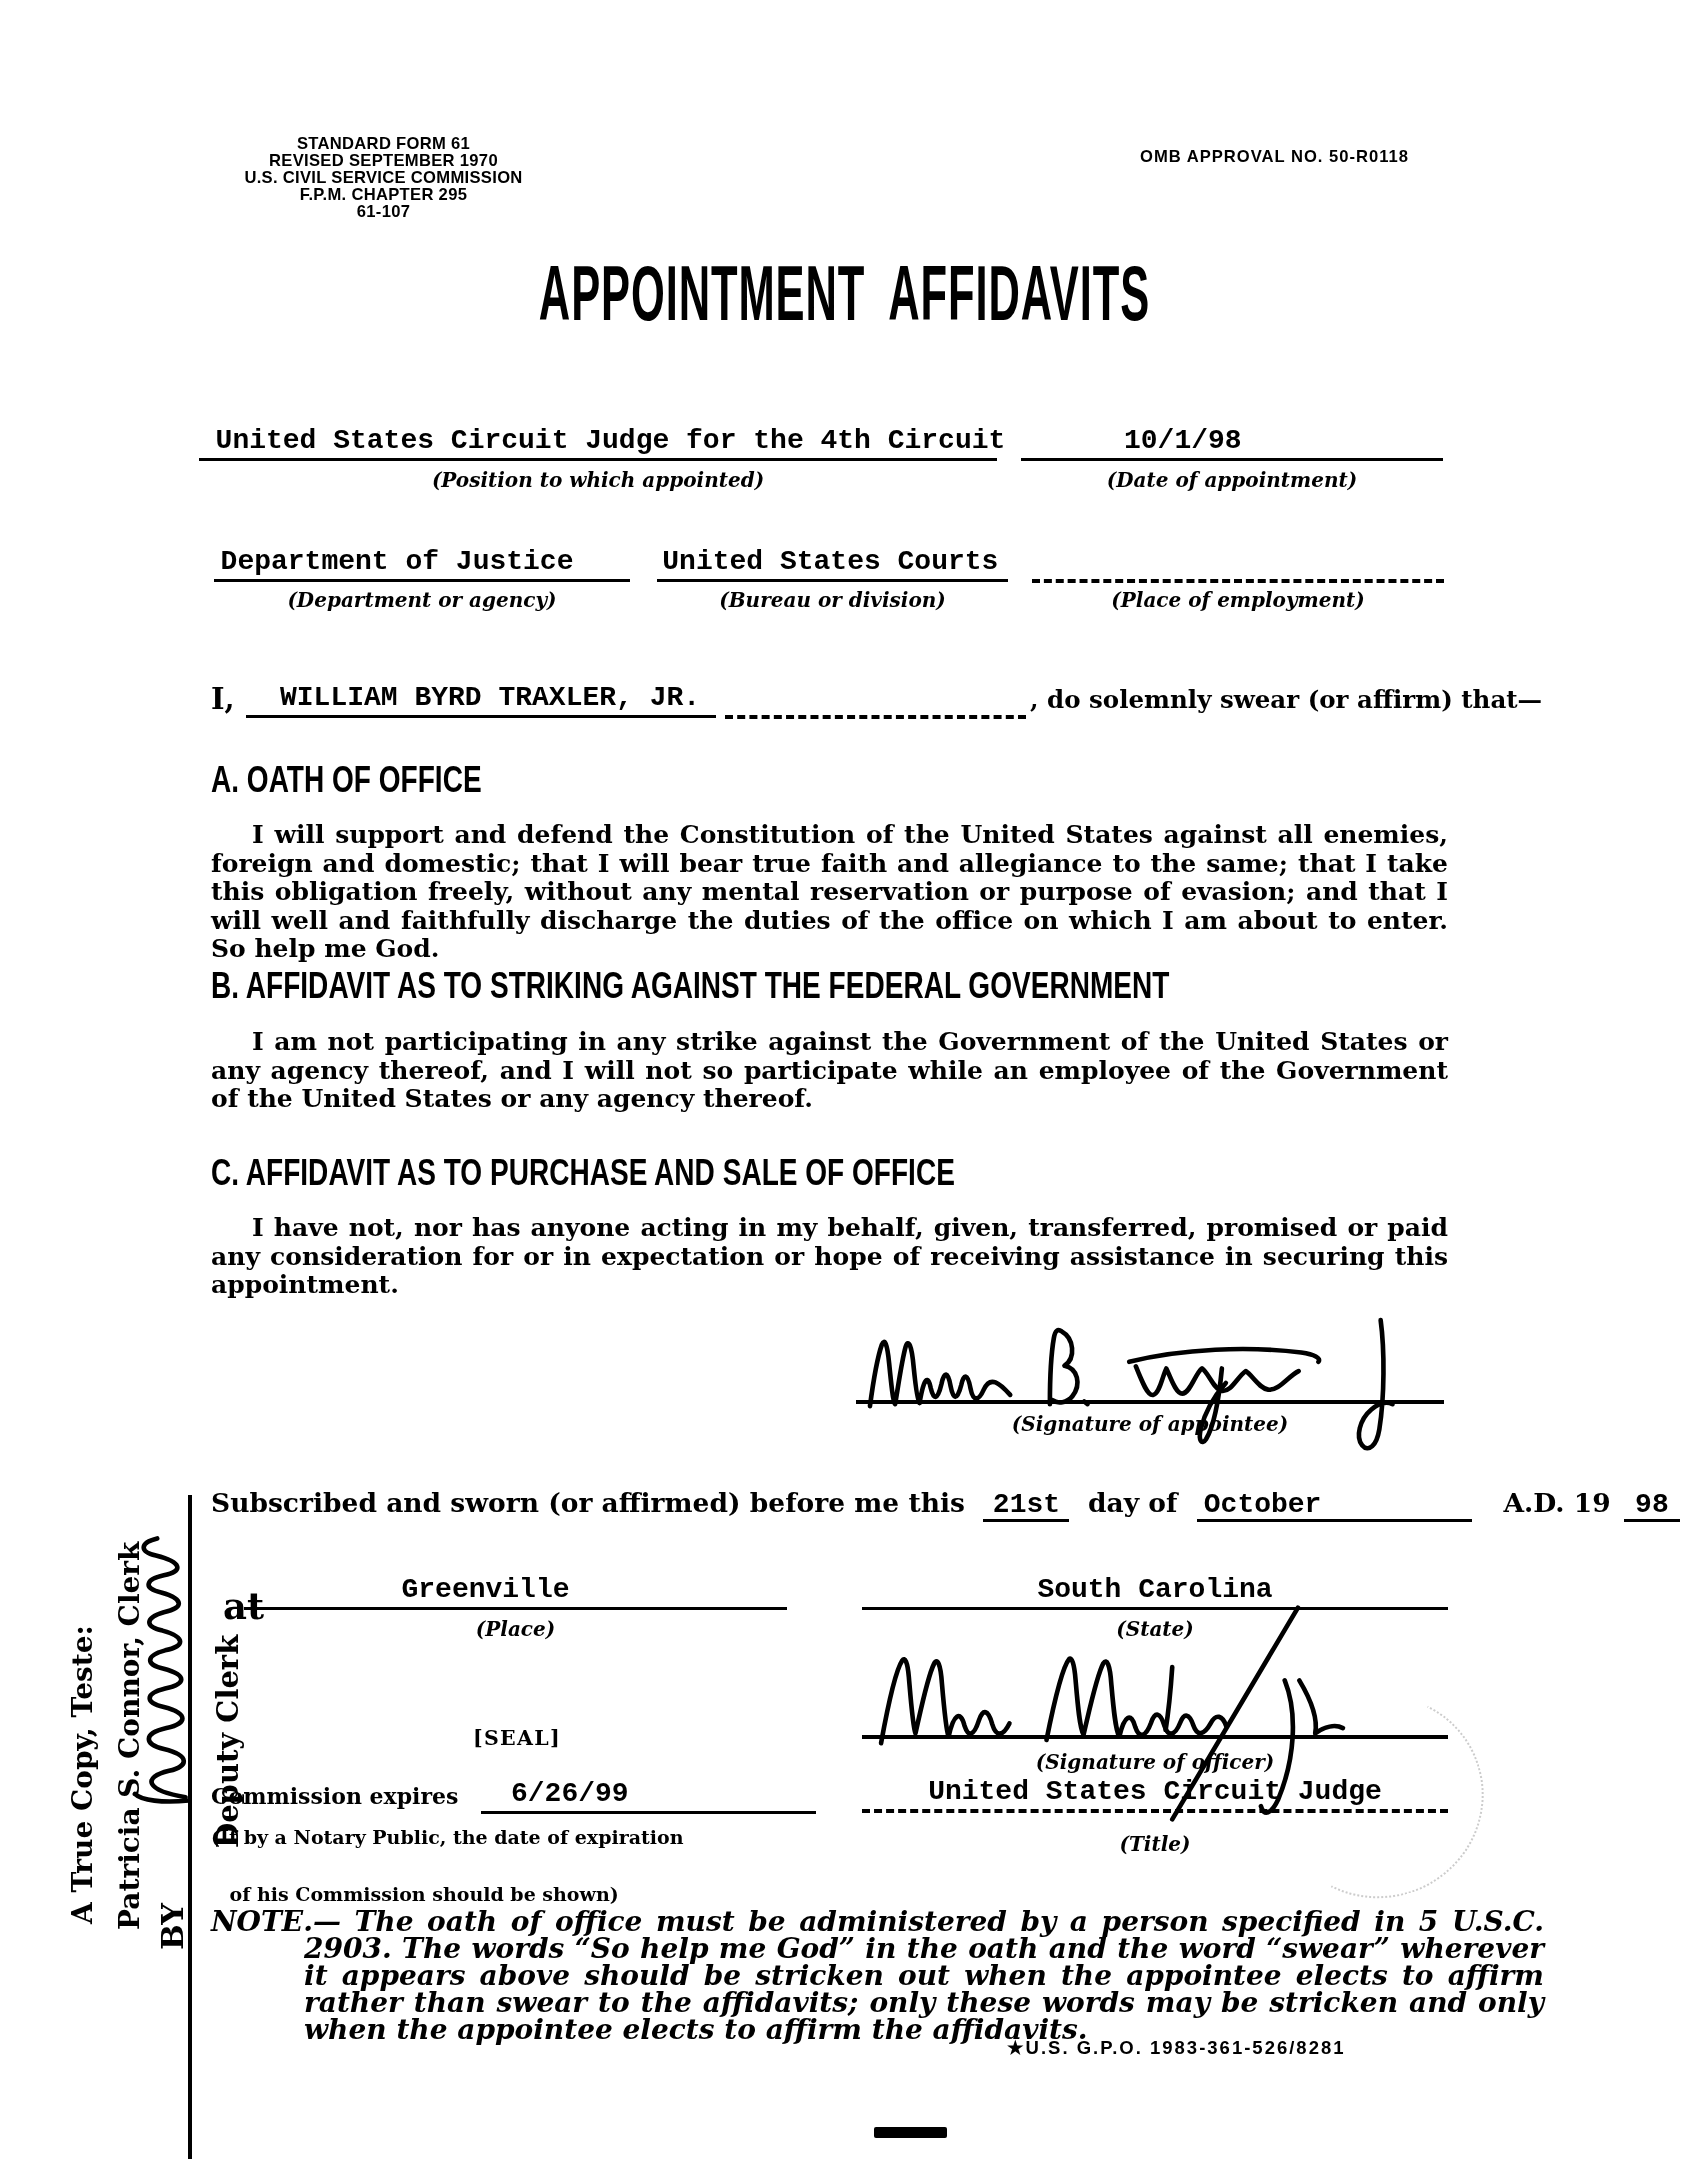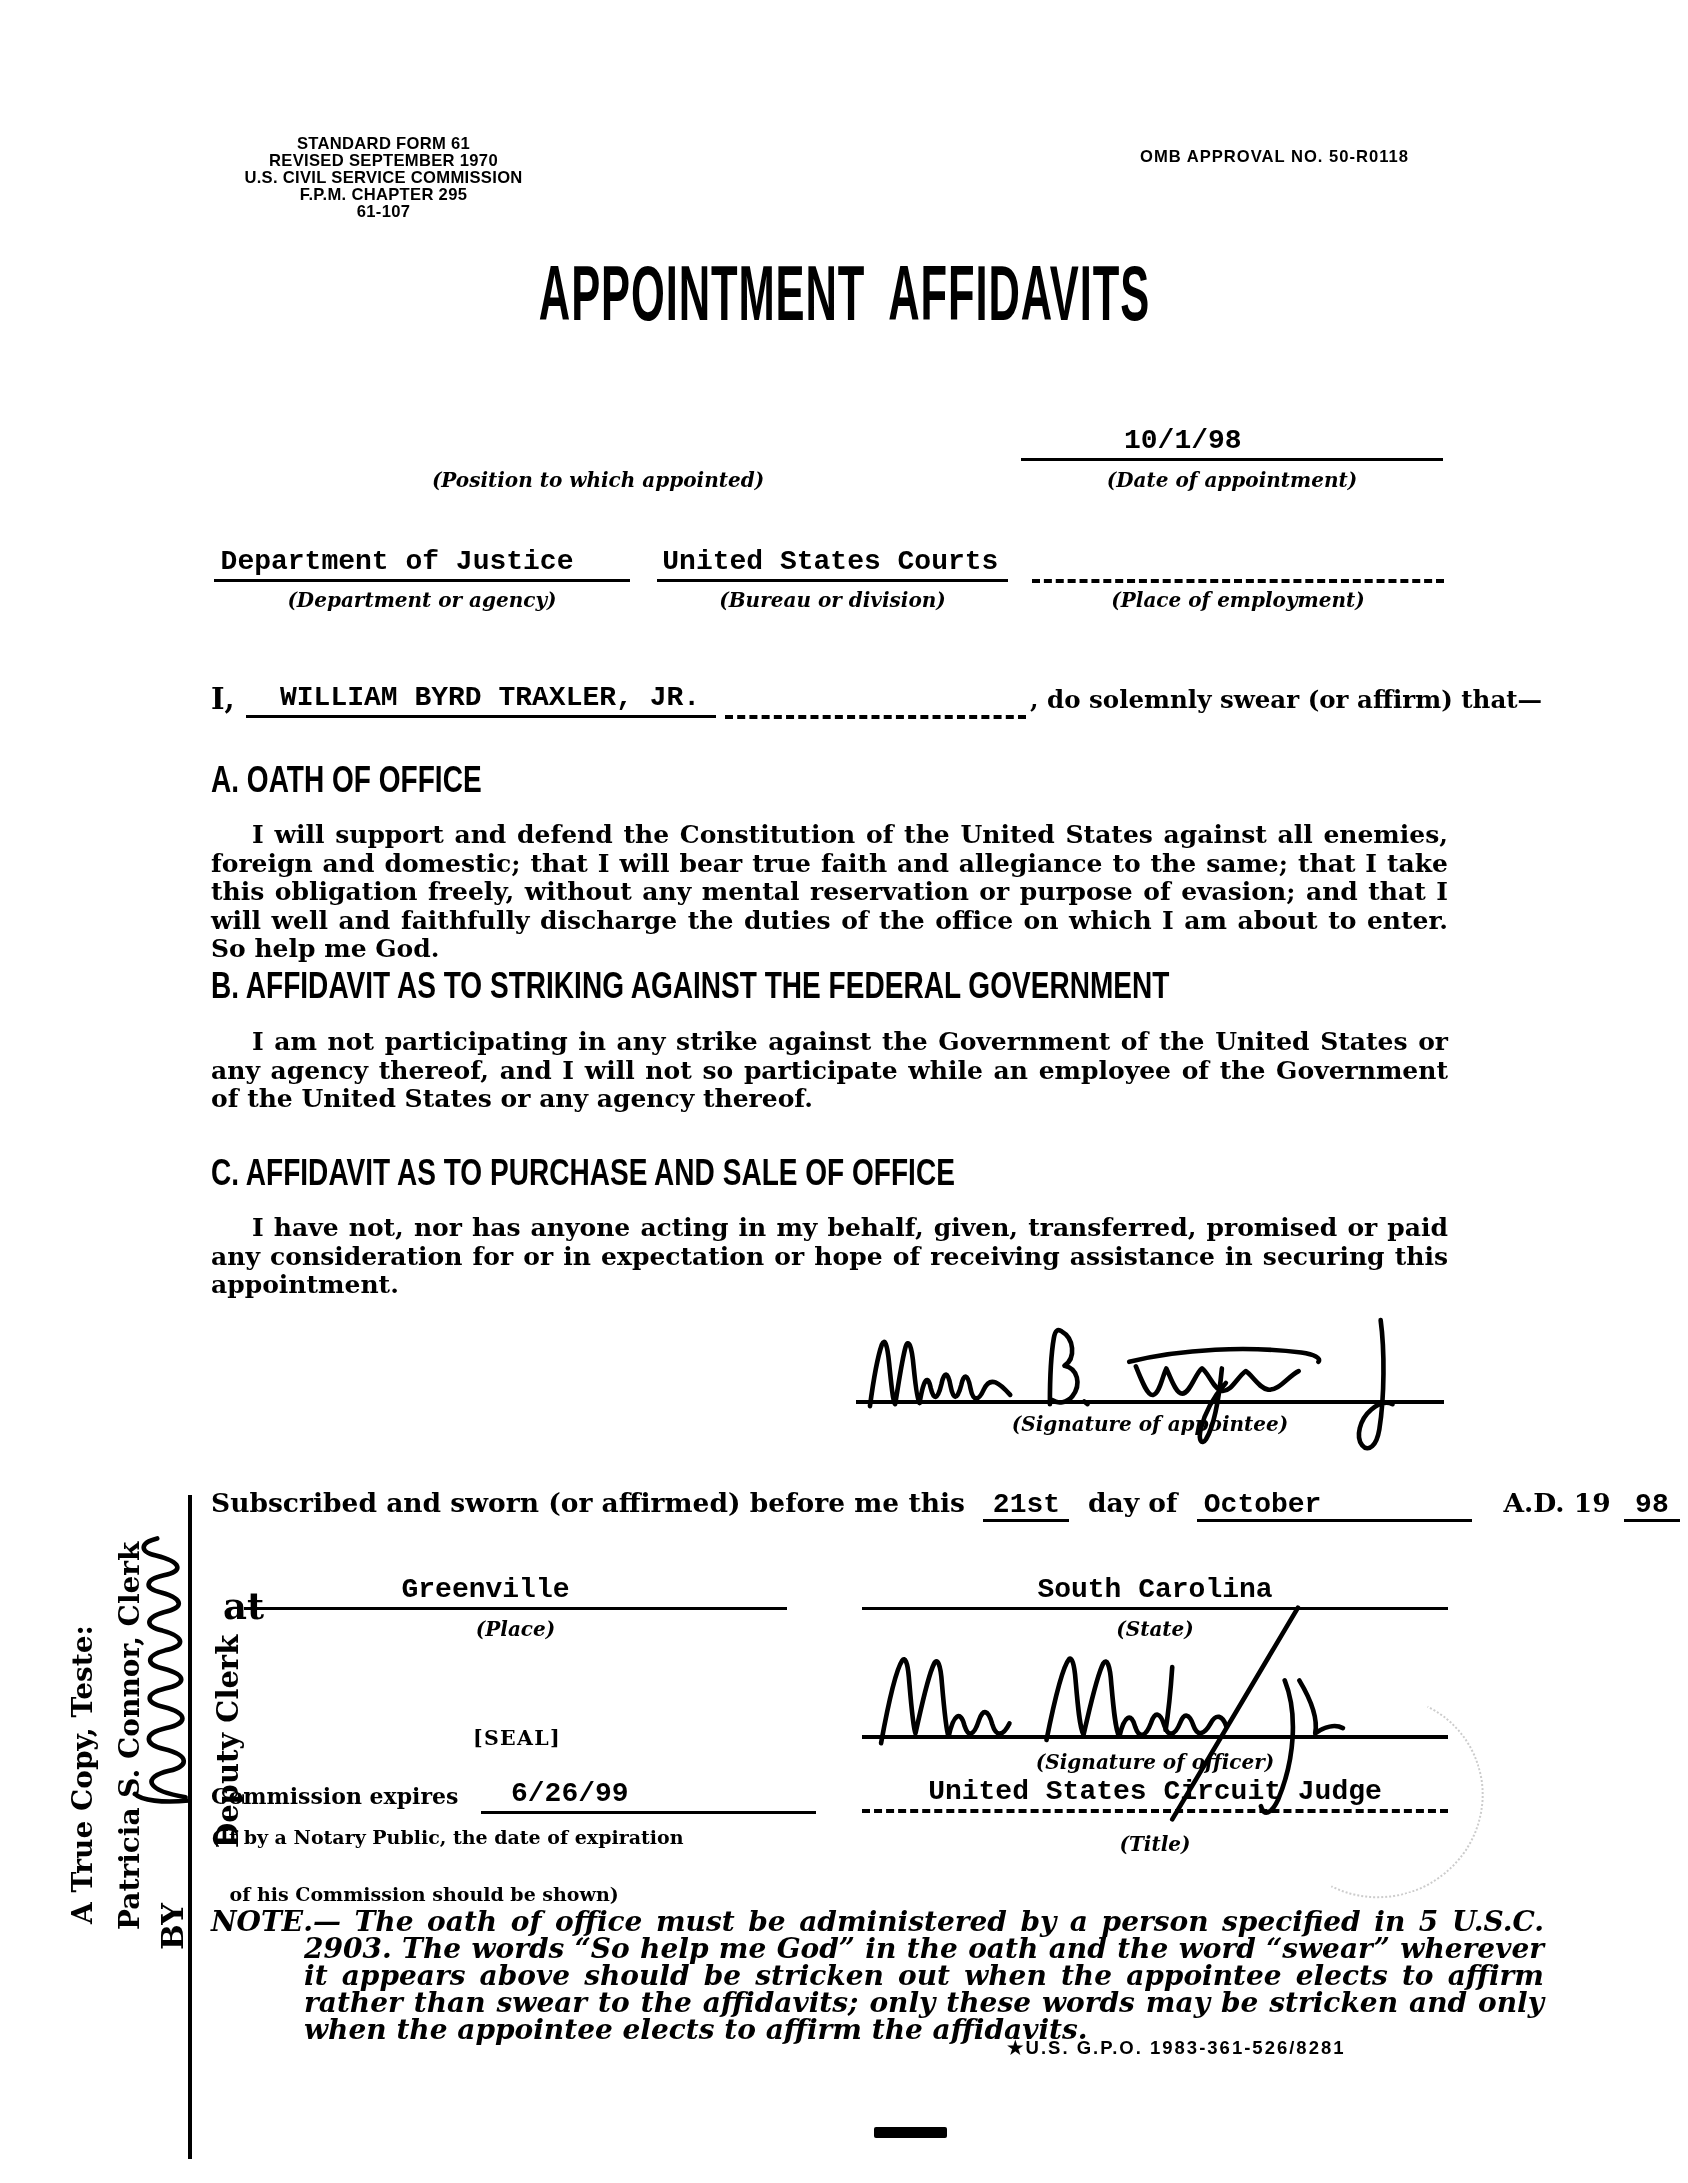--- a/index.html
+++ b/index.html
@@ -43,20 +43,23 @@
     <div>F.P.M. CHAPTER 295</div>
     <div>61-107</div>
   </div>
 
   <div class="abs sans omb" style="left:1140px;top:147px;">OMB APPROVAL NO. 50-R0118</div>
 
   <div class="abs" style="left:0;top:264px;width:1689px;text-align:center;">
     <span class="title-cond">APPOINTMENT AFFIDAVITS</span>
   </div>
 
+  <div class="abs fill" style="left:199px;top:422px;width:798px;height:36px;">
+    <span style="padding-left:16.6px;">United States Circuit Judge for the 4th Circuit</span>
+  </div>
   <div class="abs fill" style="left:1021px;top:422px;width:422px;height:36px;">
     <span style="padding-left:103px;">10/1/98</span>
   </div>
   <div class="abs lab" style="left:199px;top:468px;width:798px;">(Position to which appointed)</div>
   <div class="abs lab" style="left:1021px;top:468px;width:422px;">(Date of appointment)</div>
 
   <div class="abs fill" style="left:214px;top:542px;width:416px;height:37px;">
     <span style="padding-left:6.6px;">Department of Justice</span>
   </div>
   <div class="abs fill" style="left:657px;top:542px;width:351px;height:37px;">

